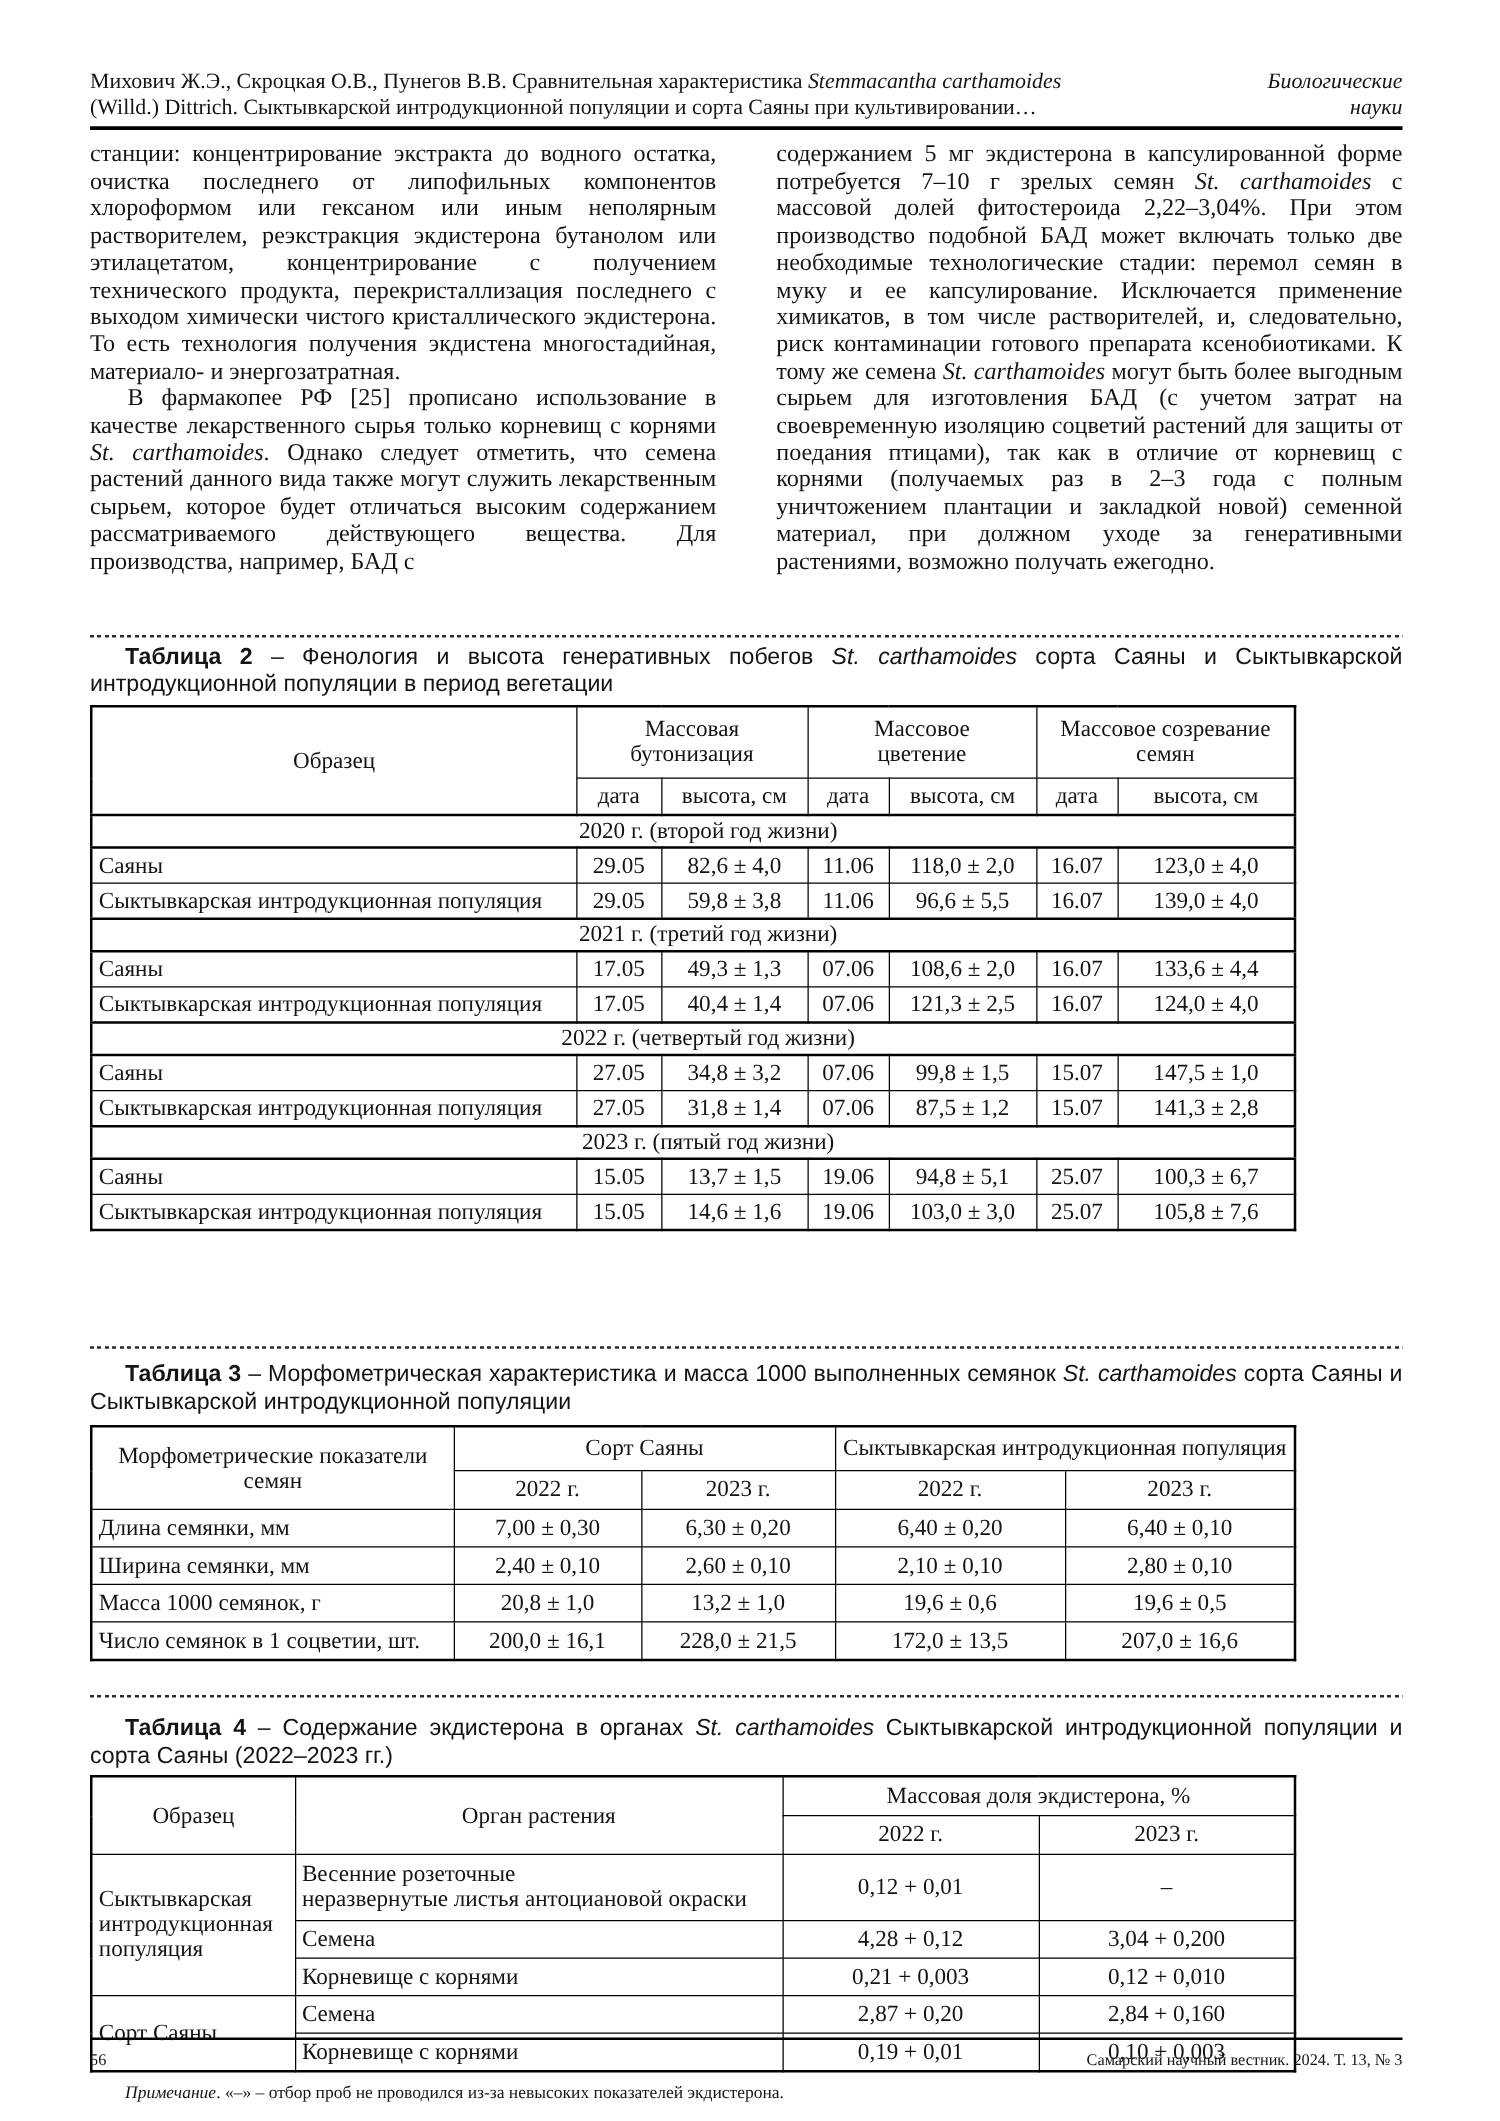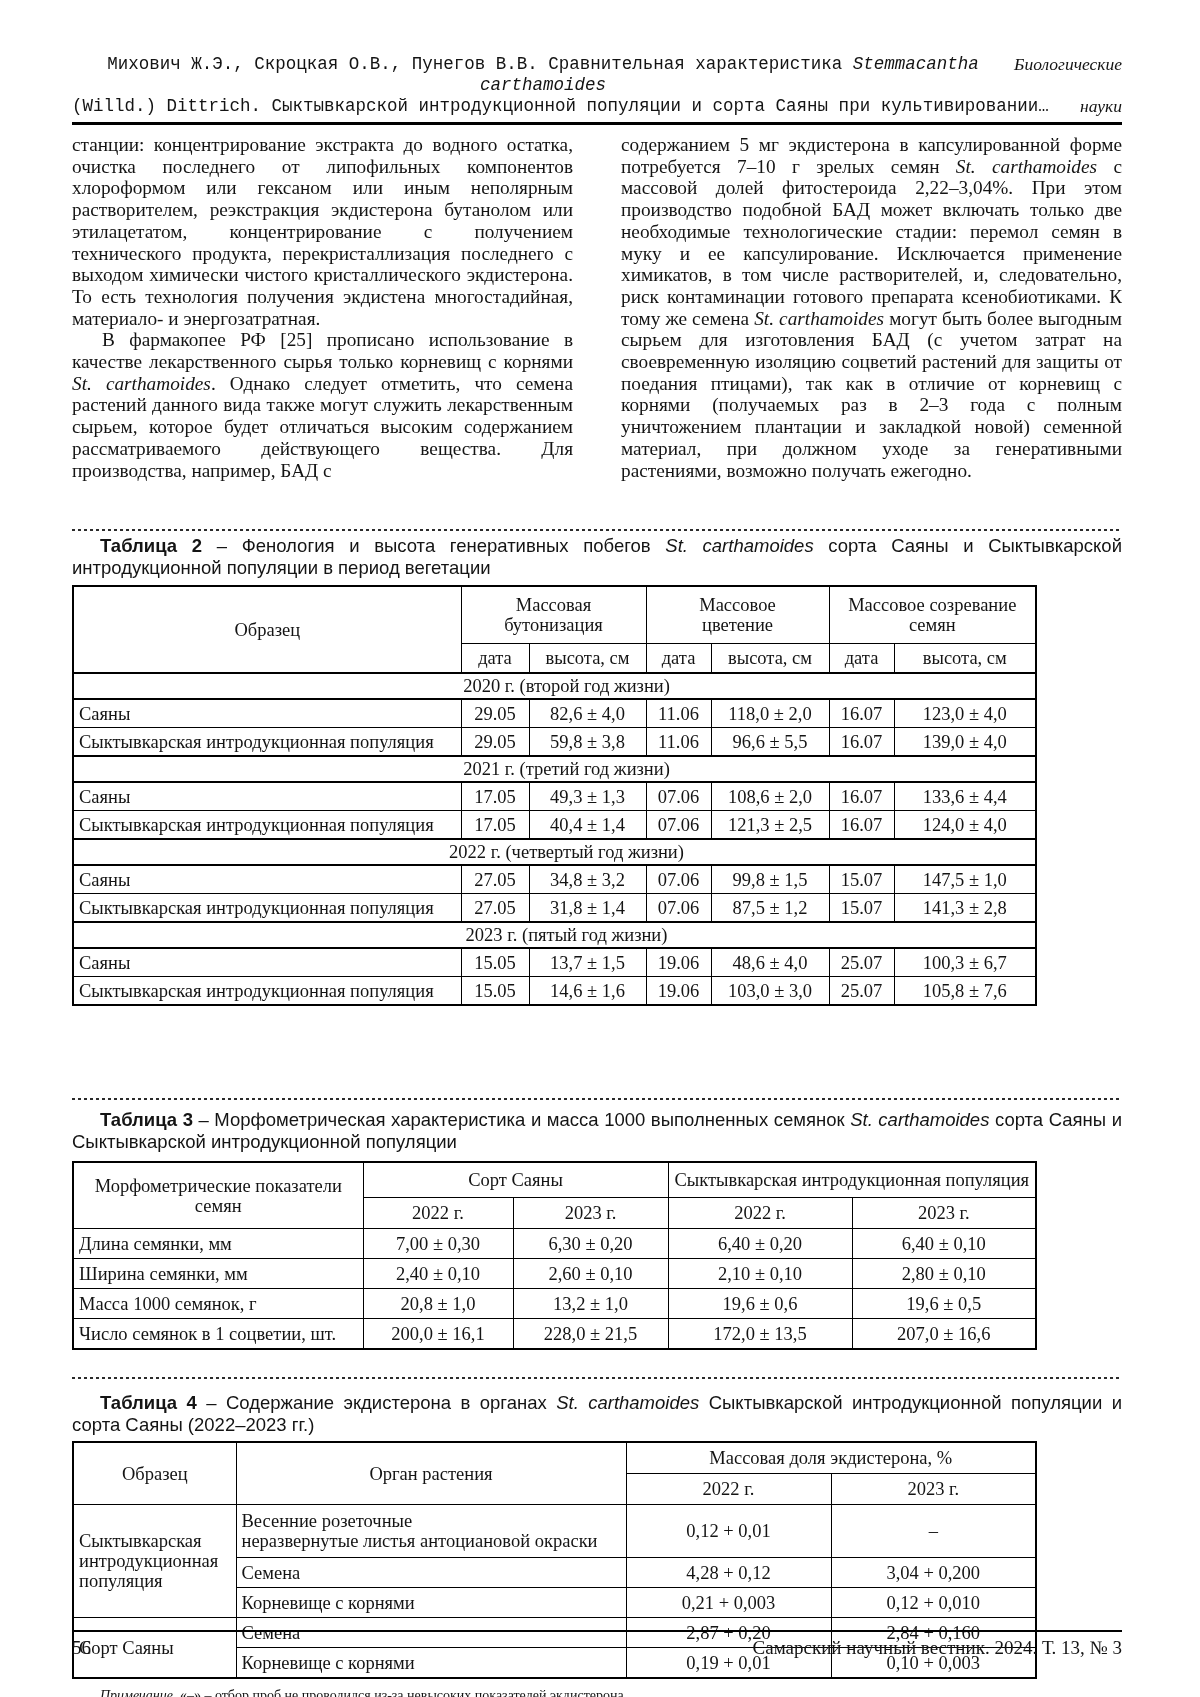--- a/index.html
+++ b/index.html
@@ -2,21 +2,21 @@
 <html><head>
 <meta charset="utf-8">
 <style>
   html,body { margin:0; padding:0; background:#ffffff; }
   body { width:1200px; height:1697px; color:#141414; font-family:"Liberation Serif", serif; }
   .page { position:relative; width:1200px; height:1697px; box-sizing:border-box; padding:54px 78px 0 72px; overflow:hidden; }
 
   
   .running-head { font-size:17.5px; line-height:21px; border-bottom:3.5px solid #000; padding-bottom:5px; }
   .rh-row { display:flex; justify-content:space-between; }
-  .rh-left { text-align:center;font-family:Liberation Mono, monospace; }
+  .rh-left { text-align:center; }
   .rh-right { font-style:italic; text-align:right; white-space:nowrap; }
 
   
   .twocol { display:flex; gap:48px; margin-top:9px; height:371px; overflow:hidden; }
   .col { width:506px; font-size:19.3px; line-height:21.7px; text-align:justify; }
   .col p { margin:0; }
   .p-ind { text-indent:30px; }
   i.sp { font-style:italic; }
 
   
@@ -46,21 +46,21 @@
   .t3 tr.h2 td { height:28px; }
   .t3 tr.data td { height:27px; }
   .t4 { margin-top:5px; }
   .t4 tr.h1 td { height:28px; }
   .t4 tr.h2 td { height:28px; }
   .t4 tr.data td { height:27px; }
   .t4 tr.tall td { height:50px; }
 
   
   .note { margin:6px 0 0 0; font-size:14px; line-height:21px; text-indent:28px; }
-  .pagefoot { position:absolute; left:72px; right:78px; top:1630px; border-top:2.5px solid #000; padding-top:5px; display:flex; justify-content:space-between; font-size:19px; line-height:22px; }
+  .pagefoot { position:absolute; left:72px; right:78px; top:1630px; border-top:2.5px solid #000; padding-top:5px; display:flex; justify-content:space-between; font-size:13px; line-height:22px; }
 </style>
 </head>
 <body>
 
 <div class="page">
 
   <header class="running-head">
     <div class="rh-row">
       <div class="rh-left"><span>Михович Ж.Э., Скроцкая О.В., Пунегов В.В. Сравнительная характеристика </span><i class="sp">Stemmacantha carthamoides</i></div>
       <div class="rh-right">Биологические</div>
@@ -174,21 +174,21 @@
       <td>141,3 ± 2,8</td>
     </tr>
     <tr class="sec">
           <td colspan="7">2023 г. (пятый год жизни)</td>
         </tr>
     <tr class="data">
       <td class="lbl">Саяны</td>
       <td>15.05</td>
       <td>13,7 ± 1,5</td>
       <td>19.06</td>
-      <td>48,6 ± 4,0</td>
+      <td>94,8 ± 5,1</td>
       <td>25.07</td>
       <td>100,3 ± 6,7</td>
     </tr>
     <tr class="data">
       <td class="lbl">Сыктывкарская интродукционная популяция</td>
       <td>15.05</td>
       <td>14,6 ± 1,6</td>
       <td>19.06</td>
       <td>103,0 ± 3,0</td>
       <td>25.07</td>

